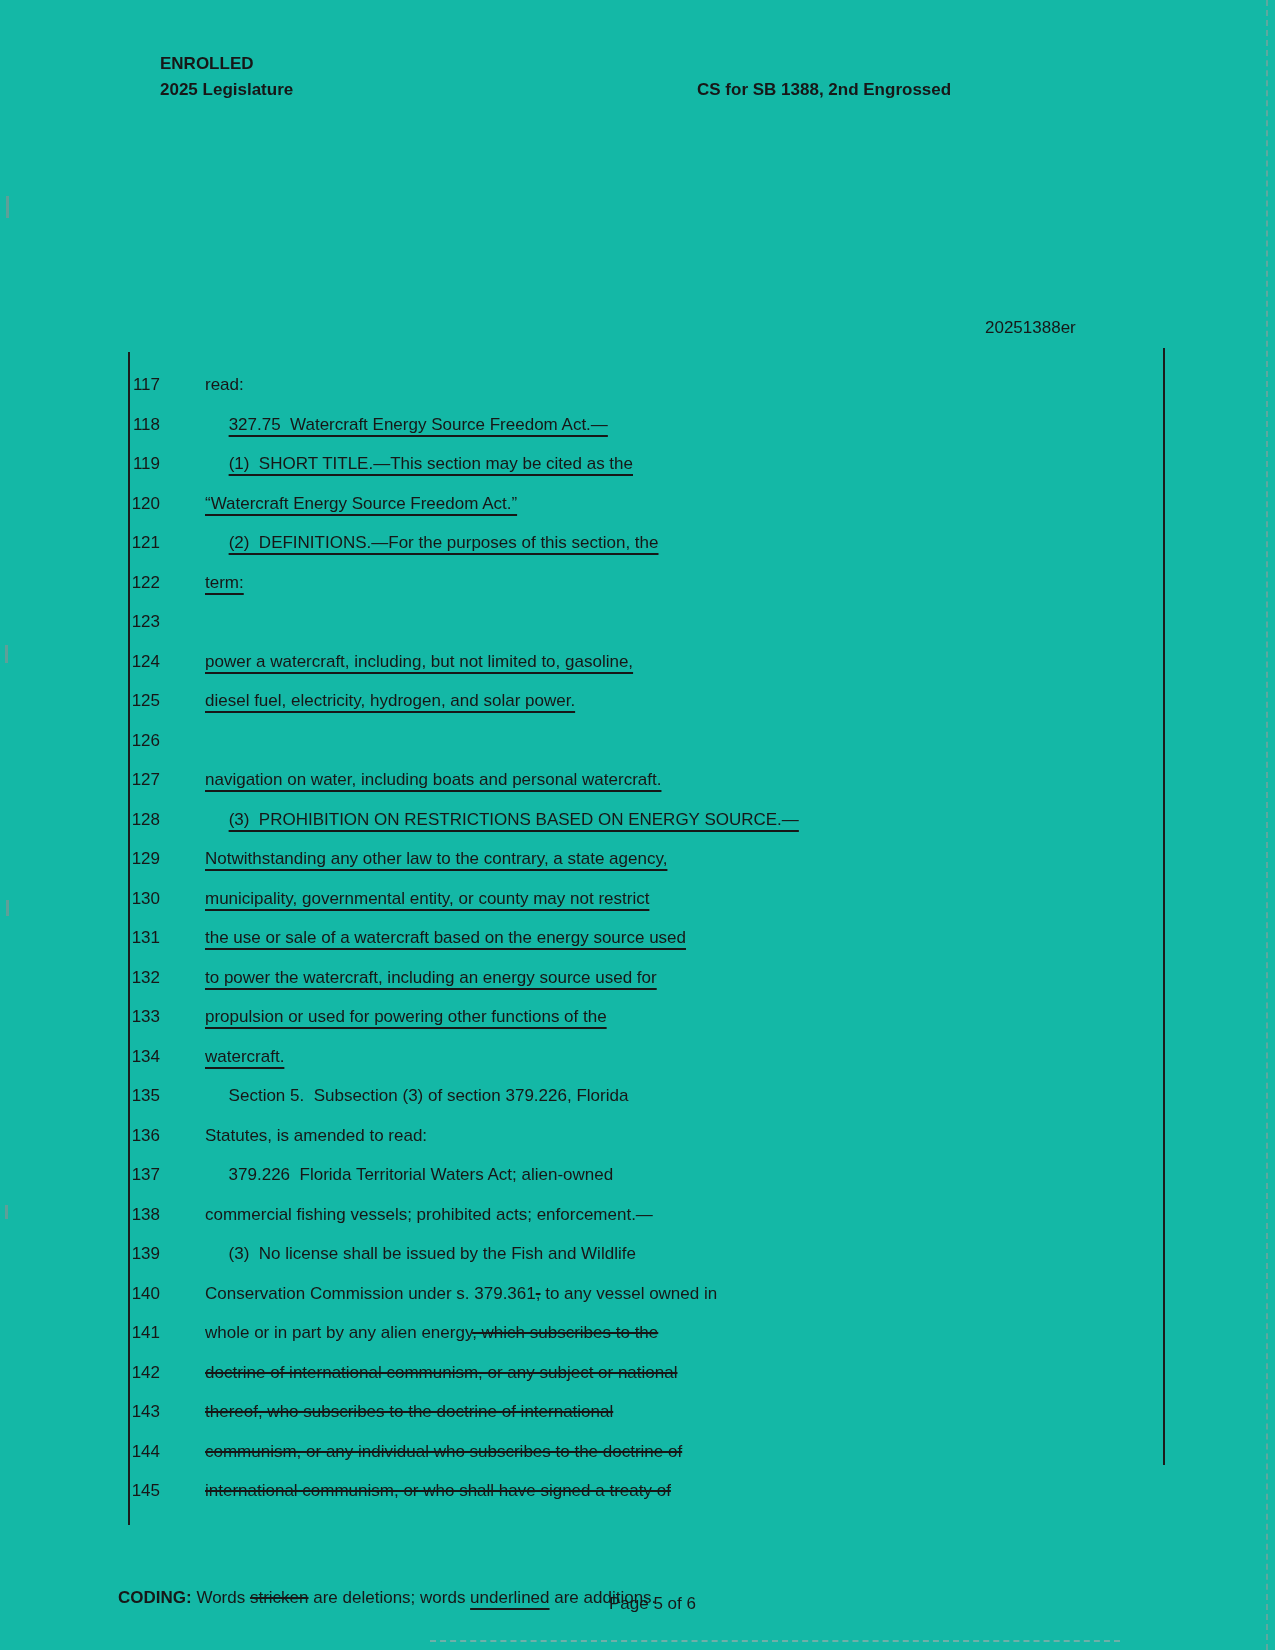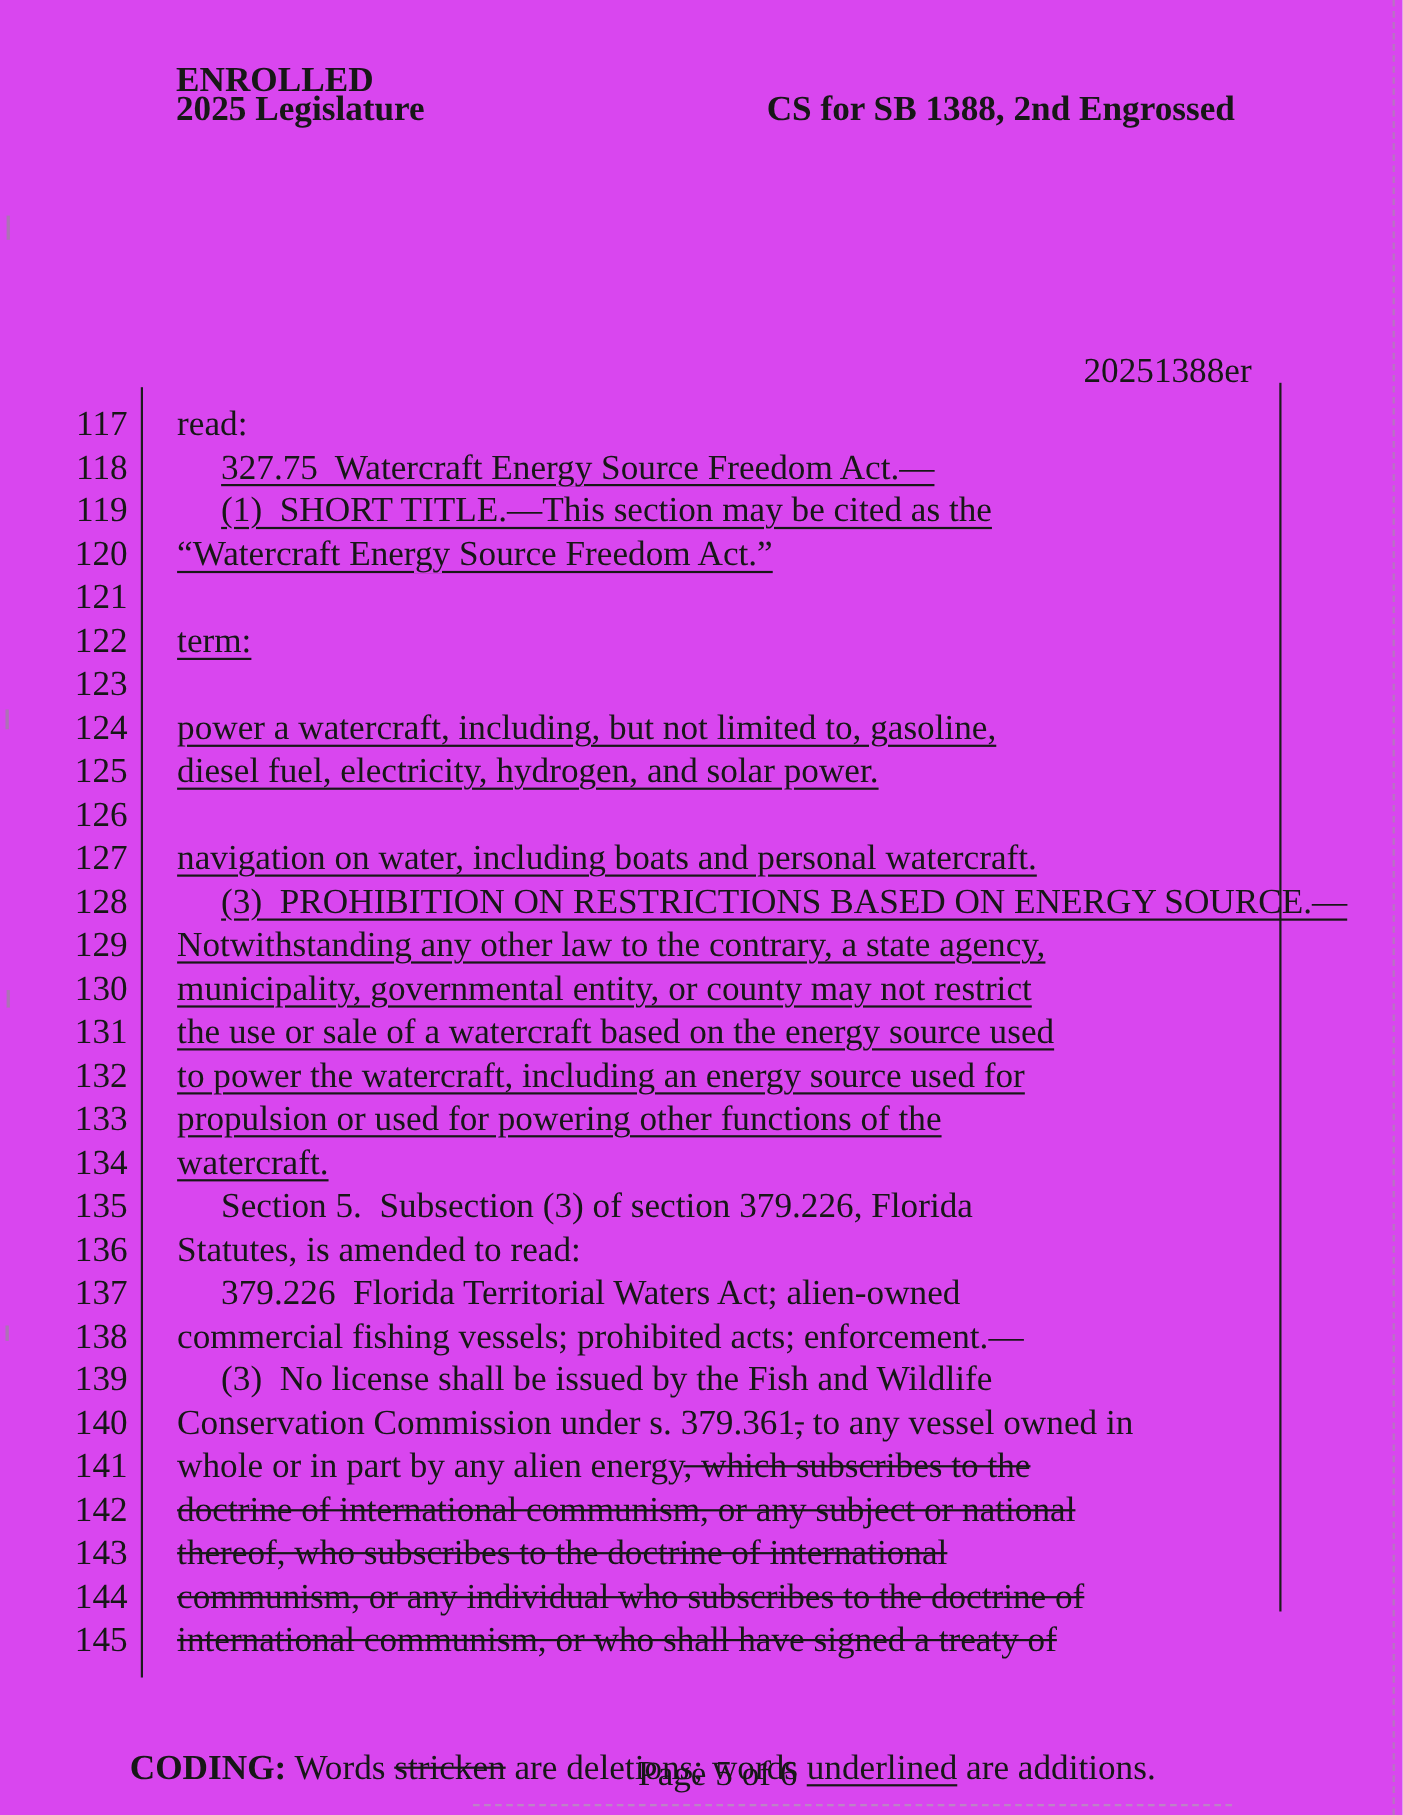--- a/index.html
+++ b/index.html
@@ -4,38 +4,38 @@
 <style>
   html, body {
     margin: 0;
     padding: 0;
     background: #e8e8e8;
   }
   .page {
     position: relative;
     width: 1275px;
     height: 1650px;
-    background: #d946ef;
+    background: #14b8a6;
     overflow: hidden;
-    font-family: Liberation Serif, serif;
-    font-size: 32px;
+    font-family: Liberation Sans, sans-serif;
+    font-size: 17px;
     color: #171717;
   }
   
   .hdr-line { position: absolute; font-weight: bold; white-space: pre; }
   .hdr-enrolled   { left: 160px; top: 54px; }
   .hdr-legislature{ left: 160px; top: 80px; }
   .hdr-bill       { left: 697px; top: 80px; }
   .docket         { position: absolute; left: 985px; top: 318px; white-space: pre; }
   
   .rule { position: absolute; background: #1c1c1c; width: 2px; }
   .rule-left  { left: 128px;  top: 352px; height: 1173px; }
   .rule-right { left: 1163px; top: 348px; height: 1117px; }
   
-  .lines { position: absolute; left: 0; top: 365px; width: 1034px; }
+  .lines { position: absolute; left: 0; top: 365px; width: 1034px; padding-left: 44px; }
   .row   { position: relative; height: 39.5px; line-height: 39.5px; }
   .num   { position: absolute; left: 50px; width: 66px; text-align: right; }
   .txt   { position: absolute; left: 161px; white-space: pre; }
   .seg-plain     { text-decoration: none; }
   .seg-underline {
     text-decoration: underline;
     text-decoration-thickness: 2px;
     text-underline-offset: 5px;
   }
   .seg-strike {
@@ -99,20 +99,21 @@
       <div class="row">
         <span class="num">119</span>
         <span class="txt"><span class="seg-plain">     </span><span class="seg-underline">(1)  SHORT TITLE.—This section may be cited as the</span></span>
       </div>
       <div class="row">
         <span class="num">120</span>
         <span class="txt"><span class="seg-underline">“Watercraft Energy Source Freedom Act.”</span></span>
       </div>
       <div class="row">
         <span class="num">121</span>
+        <span class="txt"><span class="seg-plain">     </span><span class="seg-underline">(2)  DEFINITIONS.—For the purposes of this section, the</span></span>
       </div>
       <div class="row">
         <span class="num">122</span>
         <span class="txt"><span class="seg-underline">term:</span></span>
       </div>
       <div class="row">
         <span class="num">123</span>
         <span class="txt"><span class="seg-plain">     </span></span>
       </div>
       <div class="row">

